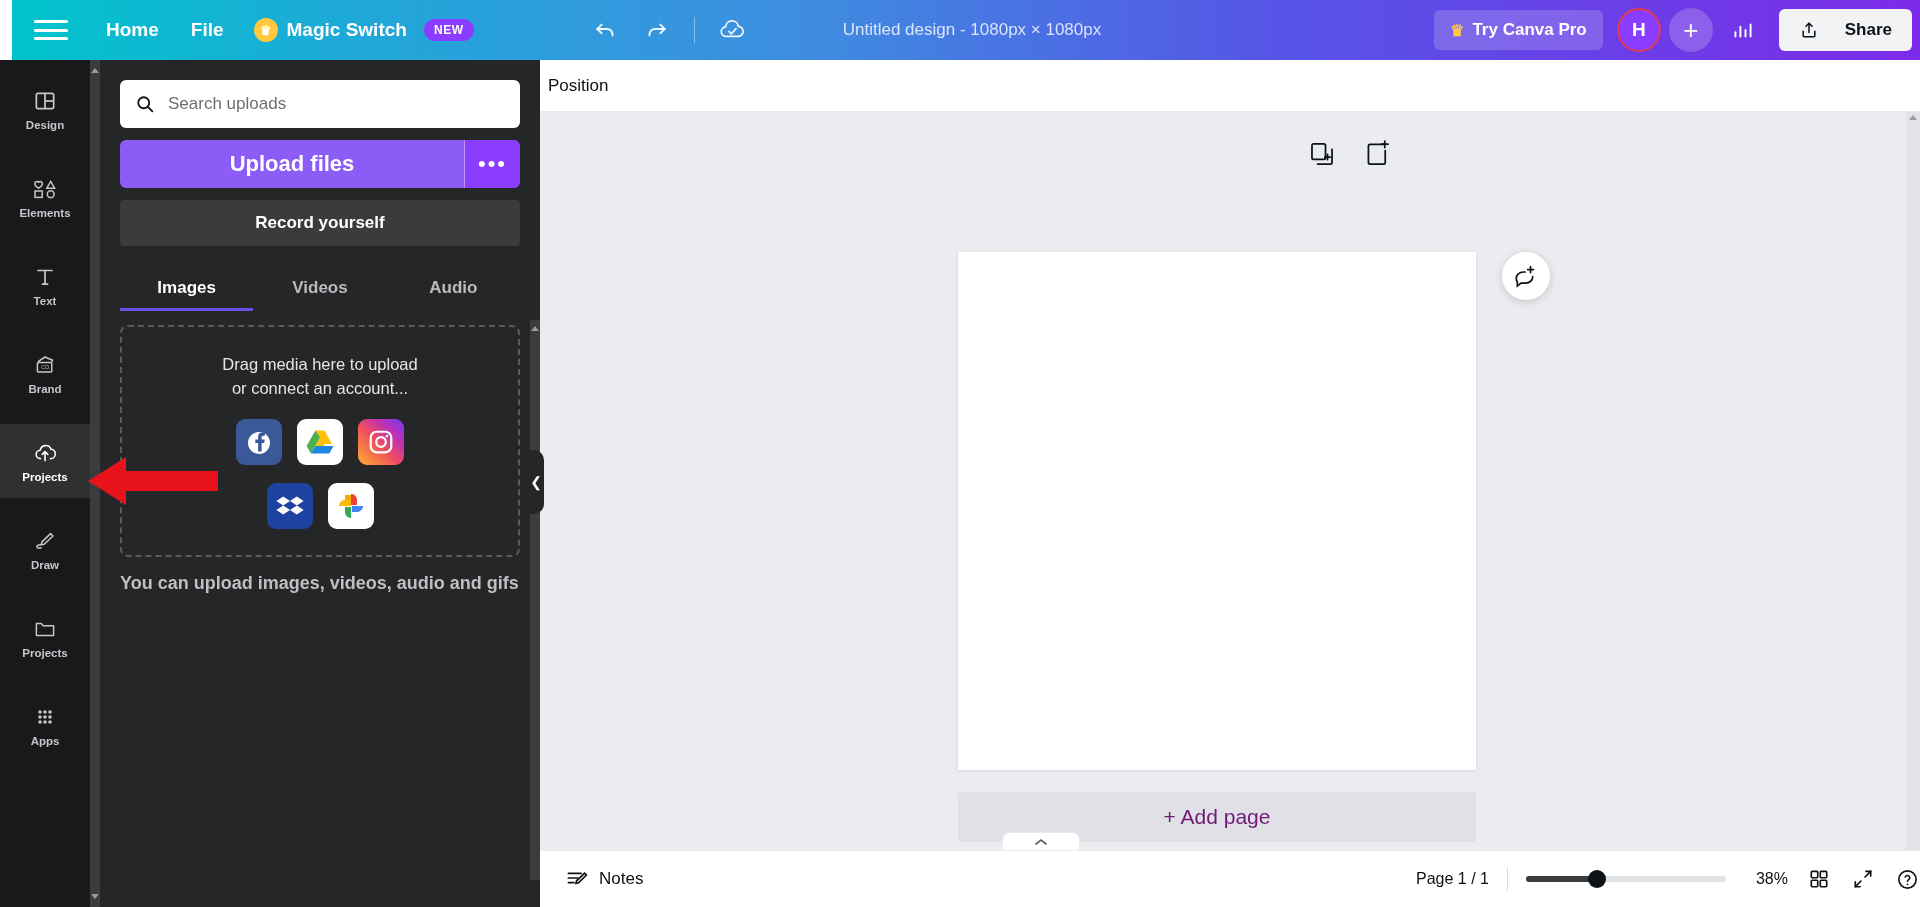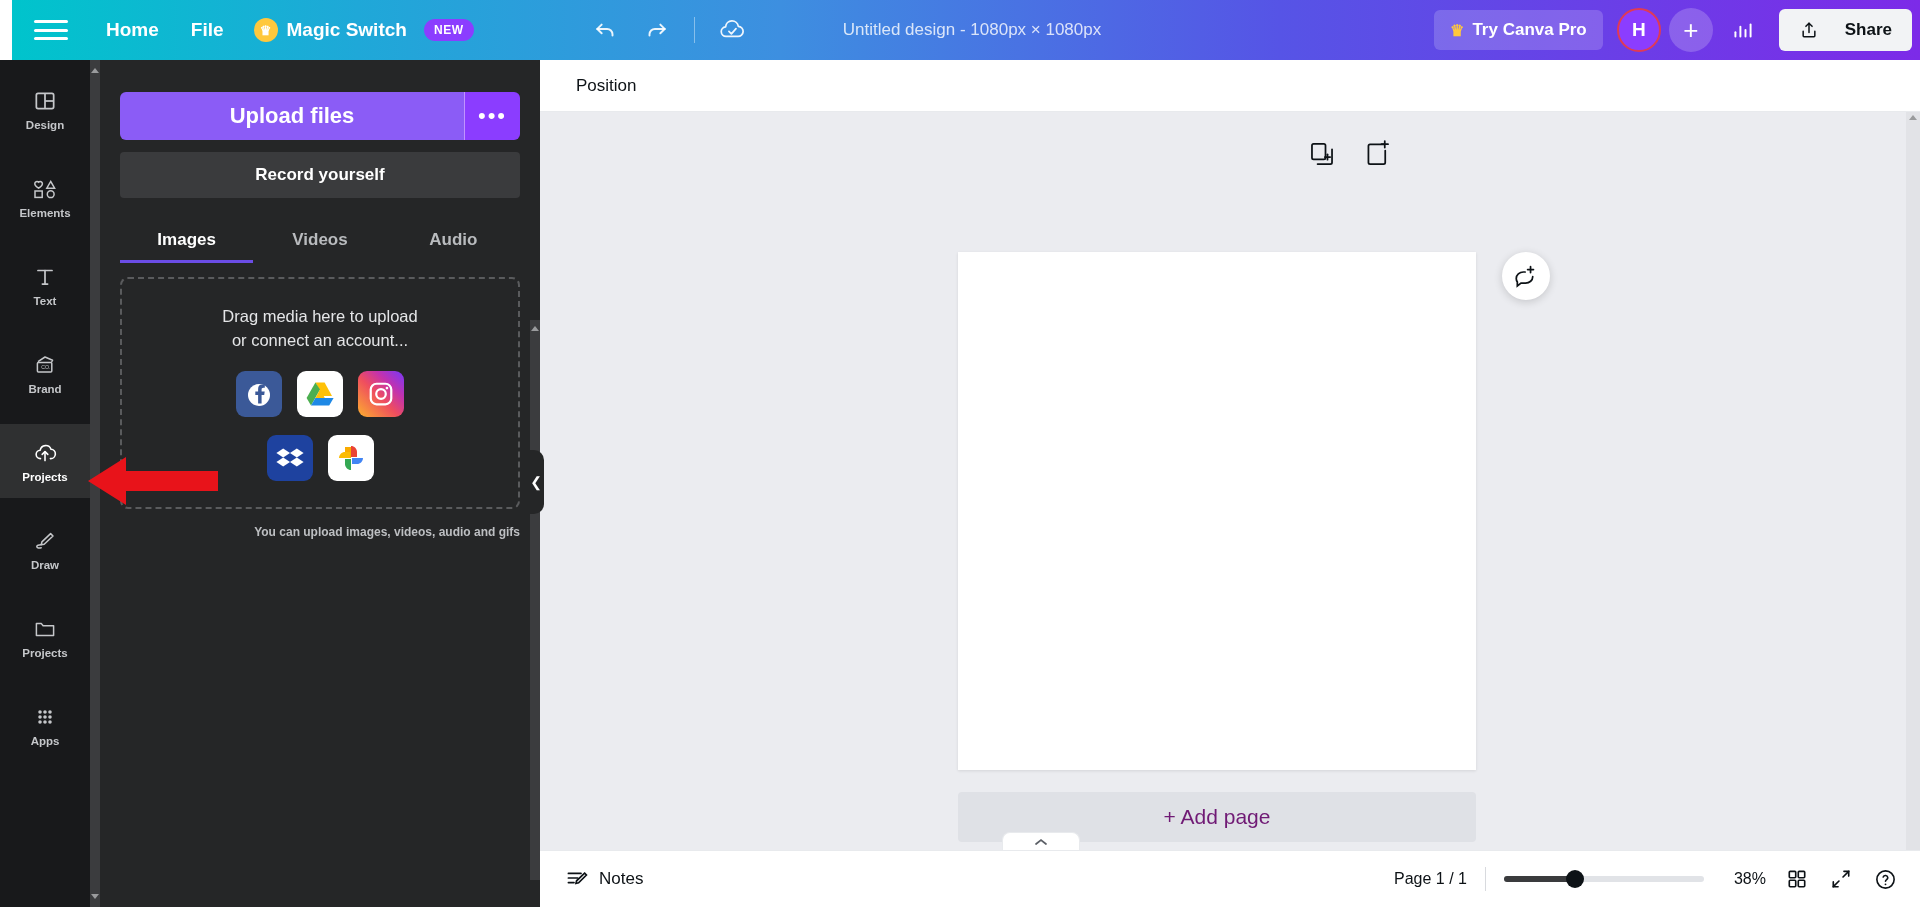--- a/index.html
+++ b/index.html
@@ -128,36 +128,36 @@
   .svc-row { display: flex; gap: 15px; margin-top: 18px; justify-content: center; }
   .svc {
     width: 46px; height: 46px; border-radius: 9px; display: flex;
     align-items: center; justify-content: center; cursor: pointer; overflow: hidden;
   }
   .svc.fb { background: #3b5998; }
   .svc.gd { background: #ffffff; }
   .svc.ig { background: linear-gradient(45deg,#fdb02e 0%,#ef4e5e 45%,#c332ad 70%,#7638fa 100%); }
   .svc.db { background: #1e429f; }
   .svc.gp { background: #ffffff; }
-  .hint { margin-top: 16px; text-align: right; color: #bdbfc2; font-size: 12px; font-weight: 700; }
+  .hint { margin-top: 16px; text-align: left; color: #bdbfc2; font-size: 18px; font-weight: 700; }
   .panel-scroll {
     position: absolute; left: 530px; top: 320px; width: 10px; height: 560px; background: #3b3c3e;
   }
   .panel-scroll .tri { position: absolute; left: 1px; top: 6px; width: 0; height: 0;
     border-left: 4px solid transparent; border-right: 4px solid transparent; border-bottom: 5px solid #9a9b9d; }
   .collapse-handle {
     position: absolute; left: 528px; top: 450px; width: 16px; height: 64px;
     background: #252627; border-radius: 0 10px 10px 0; color: #fff; font-size: 14px;
     display: flex; align-items: center; justify-content: center; cursor: pointer; z-index: 5;
   }
 
   
   .editor { position: absolute; top: 60px; left: 540px; width: 1380px; height: 847px; background: #fff; }
   .pos-bar {
-    height: 52px; border-bottom: 1px solid #e8eaed; display: flex; align-items: center; padding-left: 36px;
+    height: 52px; border-bottom: 1px solid #e8eaed; display: flex; align-items: center; padding-left: 8px;
   }
   .pos-label { font-size: 17px; color: #0d1216; cursor: pointer; }
   .canvas-area {
     position: absolute; top: 52px; left: 0; width: 1380px; height: 795px;
     background: #ebecf0; overflow: hidden;
   }
   .page-tools {
     position: absolute; top: 28px; left: 768px; display: flex; gap: 28px;
   }
   .ptool { width: 28px; height: 28px; cursor: pointer; }
@@ -195,21 +195,21 @@
   .vscroll .tri.u { border-bottom: 5px solid #9a9b9d; }
   .vscroll .tri.d { border-top: 5px solid #9a9b9d; }
 
   
   .bottombar {
     position: absolute; bottom: 0; left: 540px; width: 1380px; height: 57px;
     background: #fff; border-top: 1px solid #e8eaed; display: flex; align-items: center;
   }
   .notes { display: flex; align-items: center; gap: 10px; margin-left: 25px; cursor: pointer; }
   .notes-label { font-size: 17px; color: #0d1216; }
-  .bb-right { margin-left: auto; display: flex; align-items: center; gap: 18px; padding-right: 22px; }
+  .bb-right { margin-left: auto; display: flex; align-items: center; gap: 18px; }
   .pageinfo { font-size: 16px; color: #0d1216; }
   .bb-div { width: 1px; height: 24px; background: #d8dade; }
   .slider { position: relative; width: 200px; height: 6px; background: #e1e3e7; border-radius: 3px; cursor: pointer; }
   .slider .fill { position: absolute; left: 0; top: 0; height: 6px; width: 70px; background: #3a3b3d; border-radius: 3px; }
   .slider .knob {
     position: absolute; left: 62px; top: -6px; width: 18px; height: 18px;
     border-radius: 50%; background: #0d1216; cursor: grab;
   }
   .zoomval { font-size: 16px; color: #0d1216; min-width: 44px; text-align: right; }
   .bb-icon { width: 26px; height: 26px; cursor: pointer; display: flex; align-items: center; justify-content: center;}
@@ -372,20 +372,27 @@
     </div>
   </div>
 
   <div class="rail-scroll">
     <div class="tri up"></div>
     <div class="tri dn"></div>
   </div>
 
   <div class="panel">
 
+    <div class="search">
+      <svg width="22" height="22" viewBox="0 0 24 24" fill="none" stroke="#0d1216" stroke-width="2" stroke-linecap="round">
+        <circle cx="10.6" cy="10.6" r="6"></circle>
+          <path d="M15.2 15.2 L20 20"></path>
+      </svg>
+      <input type="text" placeholder="Search uploads" style="">
+    </div>
 
     <div class="upload-row">
       <div class="upload-btn">Upload files</div>
       <div class="upload-more">•••</div>
     </div>
 
     <div class="record-btn">Record yourself</div>
 
     <div class="tabs">
       <div class="tab active">Images</div>

